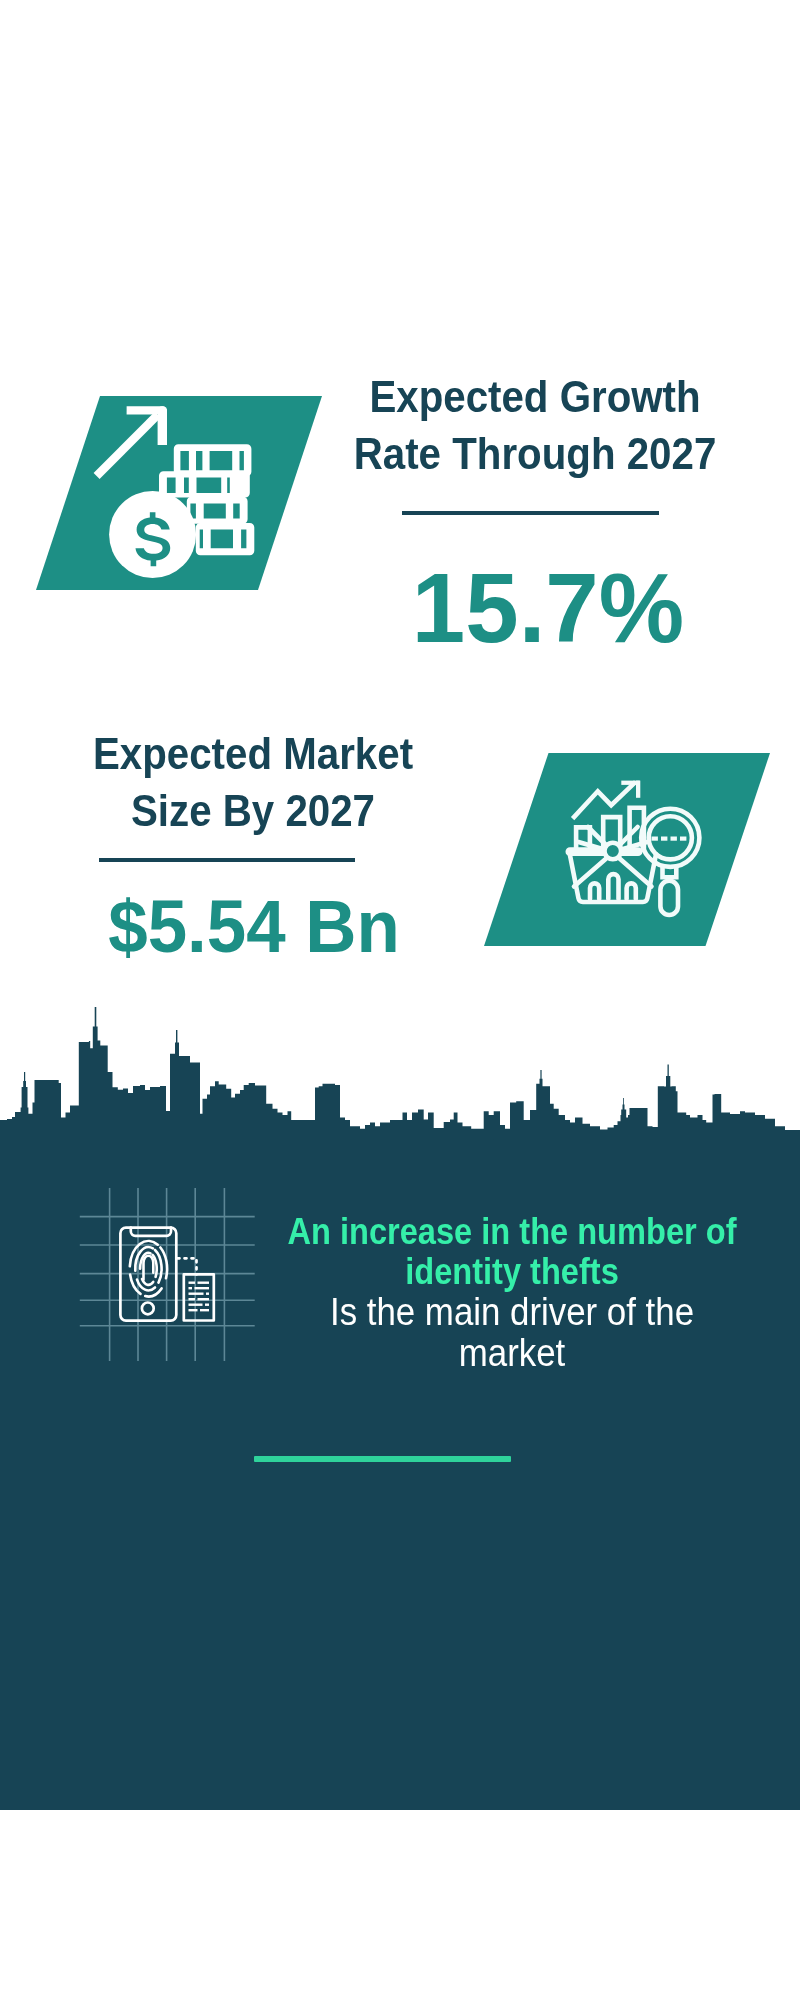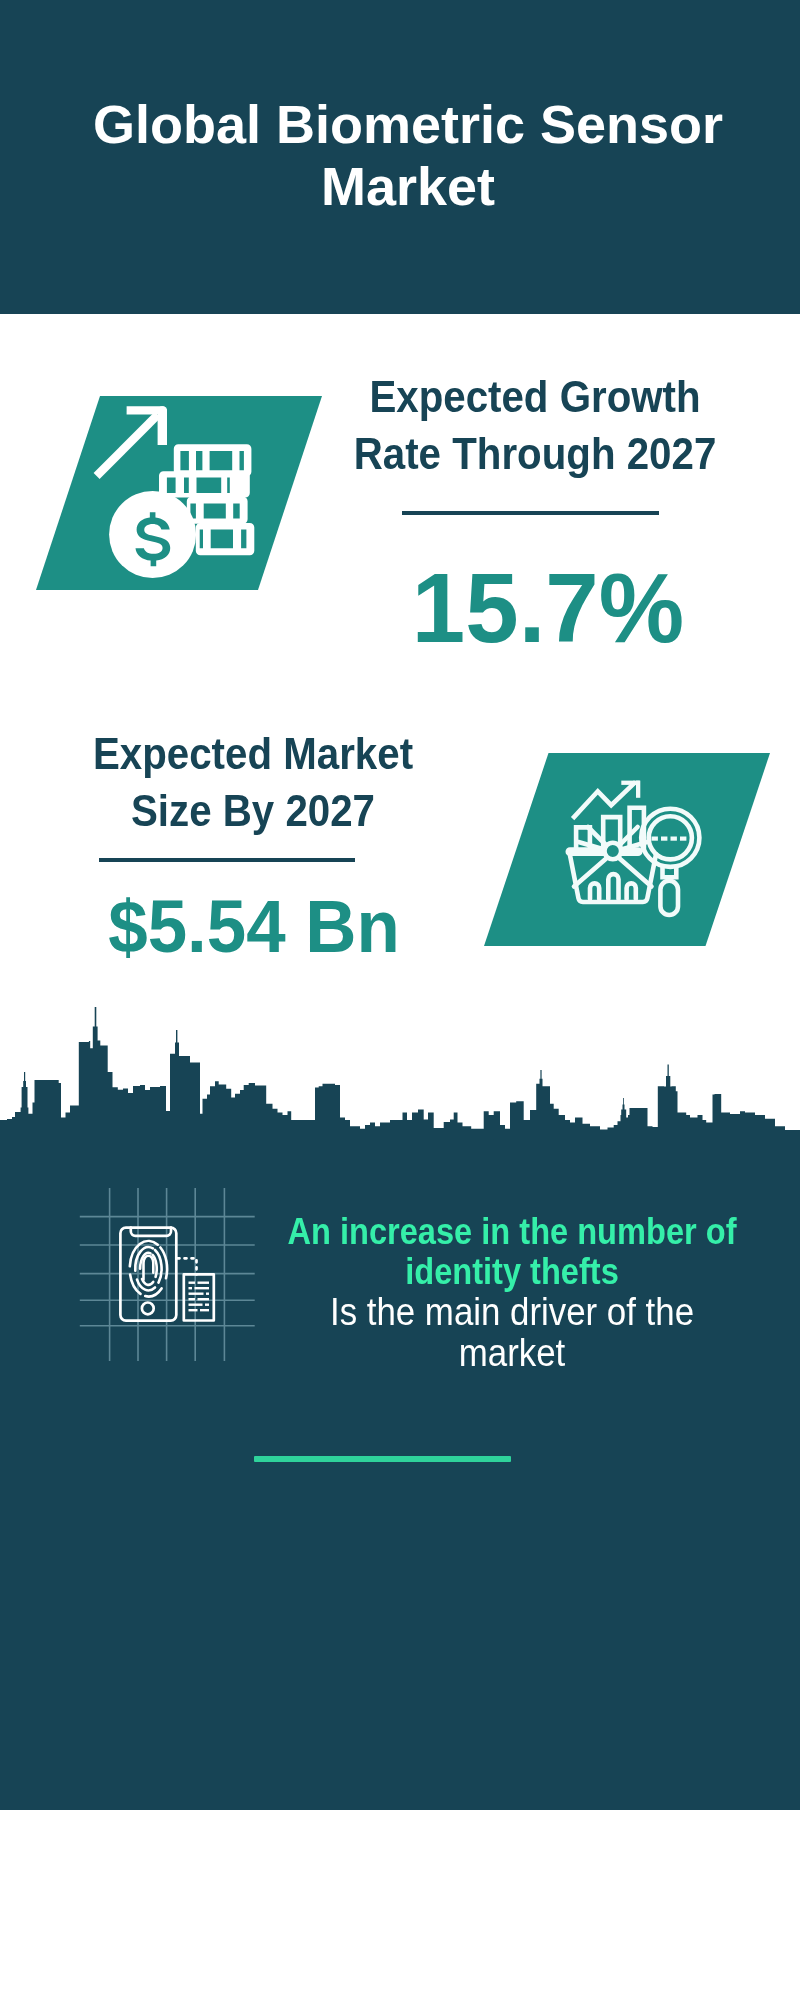--- a/index.html
+++ b/index.html
@@ -31,23 +31,20 @@
   .stat-text{position:absolute;text-align:center;color:#ffffff;font-size:38.5px;line-height:40.2px;transform:scaleX(0.905);}
   .stat-text span{display:block;white-space:nowrap;}
   .stat-text .hl{color:#35efa9;font-weight:bold;font-size:36px;}
   .teal-rule{position:absolute;height:6px;background:#2fd39b;border-radius:1px;}
 </style>
 </head>
 <body>
 
 <div class="page">
 
-  <div class="hdr">
-    <h1 class="hdr-title">Global Biometric Sensor Market</h1>
-  </div>
 
   <div class="white"></div>
 
   <div class="plg" style="left:36px;top:396px;width:286px;height:194px;">
     <svg width="286" height="194" viewBox="0 0 286 194">
       <polygon points="64,0 286,0 222,194 0,194" fill="#1d8f85"></polygon>
       <g fill="#ffffff">
 
         <path d="M57.6,76.9 L118.7,15.8 L124.7,21.8 L63.6,82.9 Z"></path>
         <path d="M90.6,10.2 H126.5 a4.5,4.5 0 0 1 4.5,4.5 v3.9 H90.6 Z"></path>

